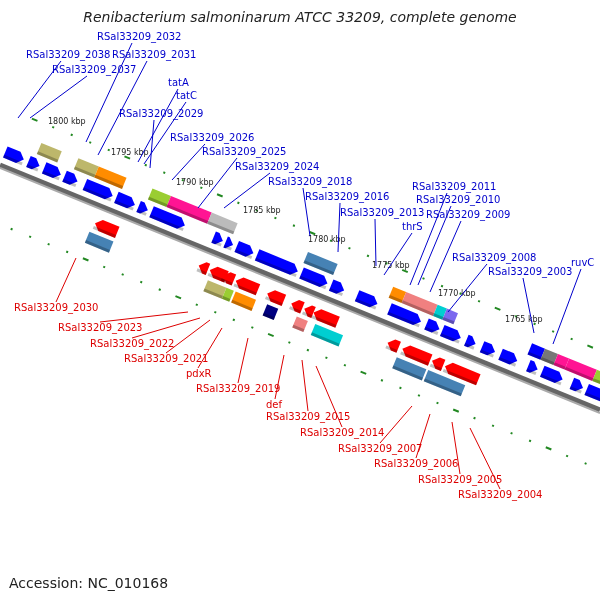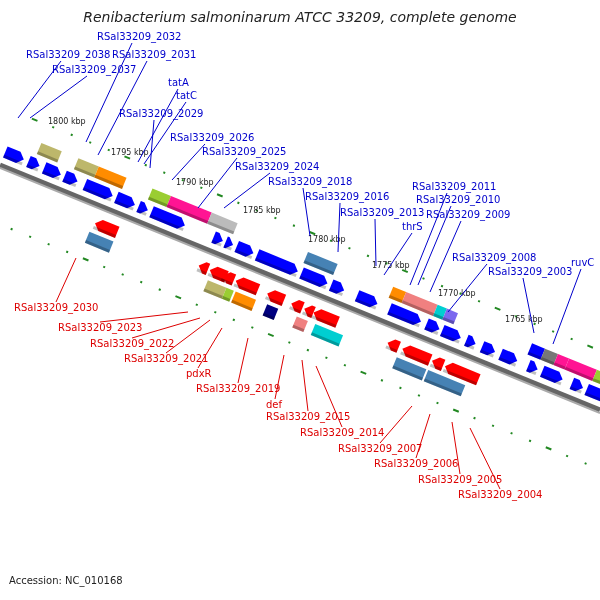--- a/index.html
+++ b/index.html
@@ -1,20 +1,20 @@
 <!DOCTYPE html>
 <html><head>
 <meta charset="utf-8">
 <style>
   html, body { margin: 0; padding: 0; background: #ffffff; }
   #root { position: relative; width: 600px; height: 600px; overflow: hidden; background: #fff; }
   #map { position: absolute; left: 0; top: 0; }
   .title { position: absolute; left: 0; top: 9px; width: 600px; text-align: center;
     font-family: "DejaVu Sans", sans-serif; font-style: italic; font-size: 14px; color: #222; }
-  .footer { position: absolute; top: 575px; font-family: "DejaVu Sans", sans-serif; font-size: 10px; color: #222; }
+  .footer { position: absolute; top: 575px; font-family: "DejaVu Sans", sans-serif; font-size: 14px; color: #222; }
   #footer-left { left: 9px; }
   #footer-right { right: 9px; }
   .lbl { font-family: "DejaVu Sans", sans-serif; font-size: 10px; }
   .kbp { font-family: "DejaVu Sans", sans-serif; font-size: 8px; fill: #222; }
 </style>
 </head>
 <body>
 
 <div id="root">
   <div class="title">Renibacterium salmoninarum ATCC 33209, complete genome</div>

